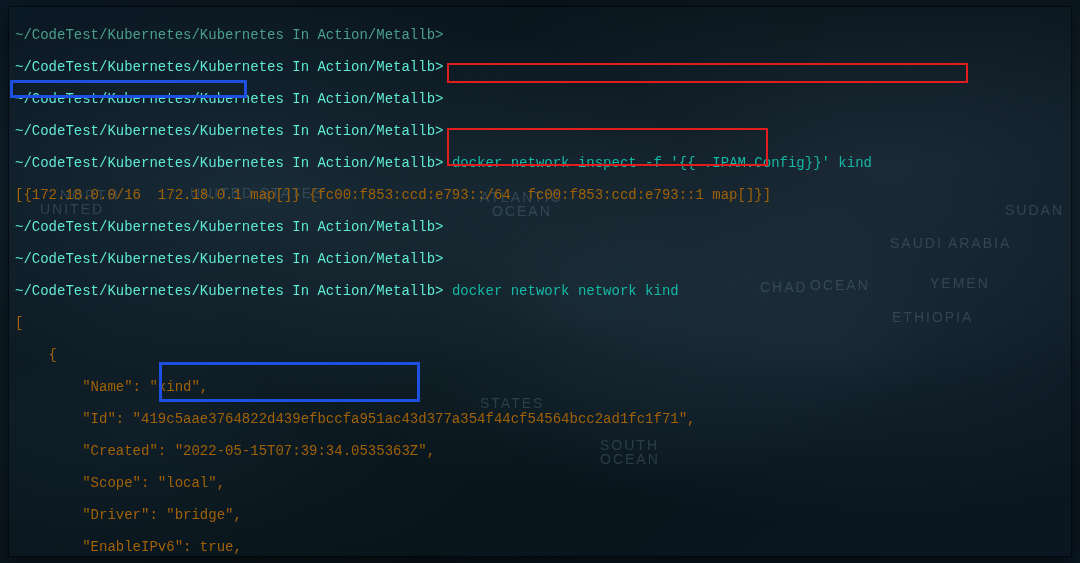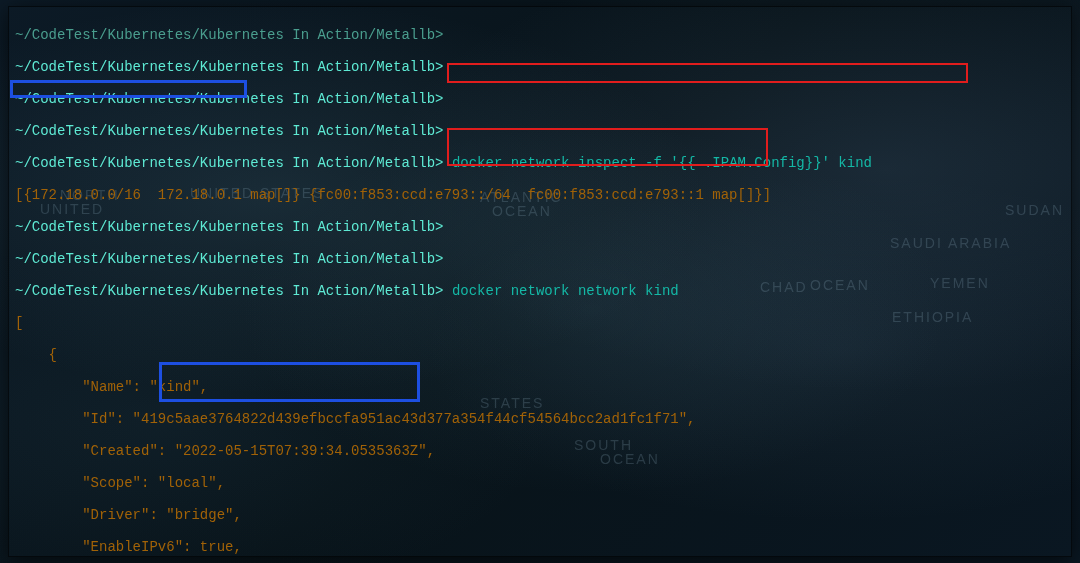--- a/index.html
+++ b/index.html
@@ -63,21 +63,21 @@
 <body>
 
 <div class="bg-map"></div>
 <div class="bg-labels">
   <span style="top:170px;left:60px">NORTH</span>
   <span style="top:184px;left:40px">UNITED</span>
   <span style="top:168px;left:190px">UNITED STATES</span>
   <span style="top:172px;left:480px">ATLANTIC</span>
   <span style="top:186px;left:492px">OCEAN</span>
   <span style="top:378px;left:480px">STATES</span>
-  <span style="top:420px;left:574px">SOUTH</span>
+  <span style="top:420px;left:600px">SOUTH</span>
   <span style="top:434px;left:600px">OCEAN</span>
   <span style="top:260px;left:810px">OCEAN</span>
   <span style="top:218px;left:890px">SAUDI ARABIA</span>
   <span style="top:185px;left:1005px">SUDAN</span>
   <span style="top:292px;left:892px">ETHIOPIA</span>
   <span style="top:258px;left:930px">YEMEN</span>
   <span style="top:262px;left:760px">CHAD</span>
 </div>
 
 <div class="terminal">

